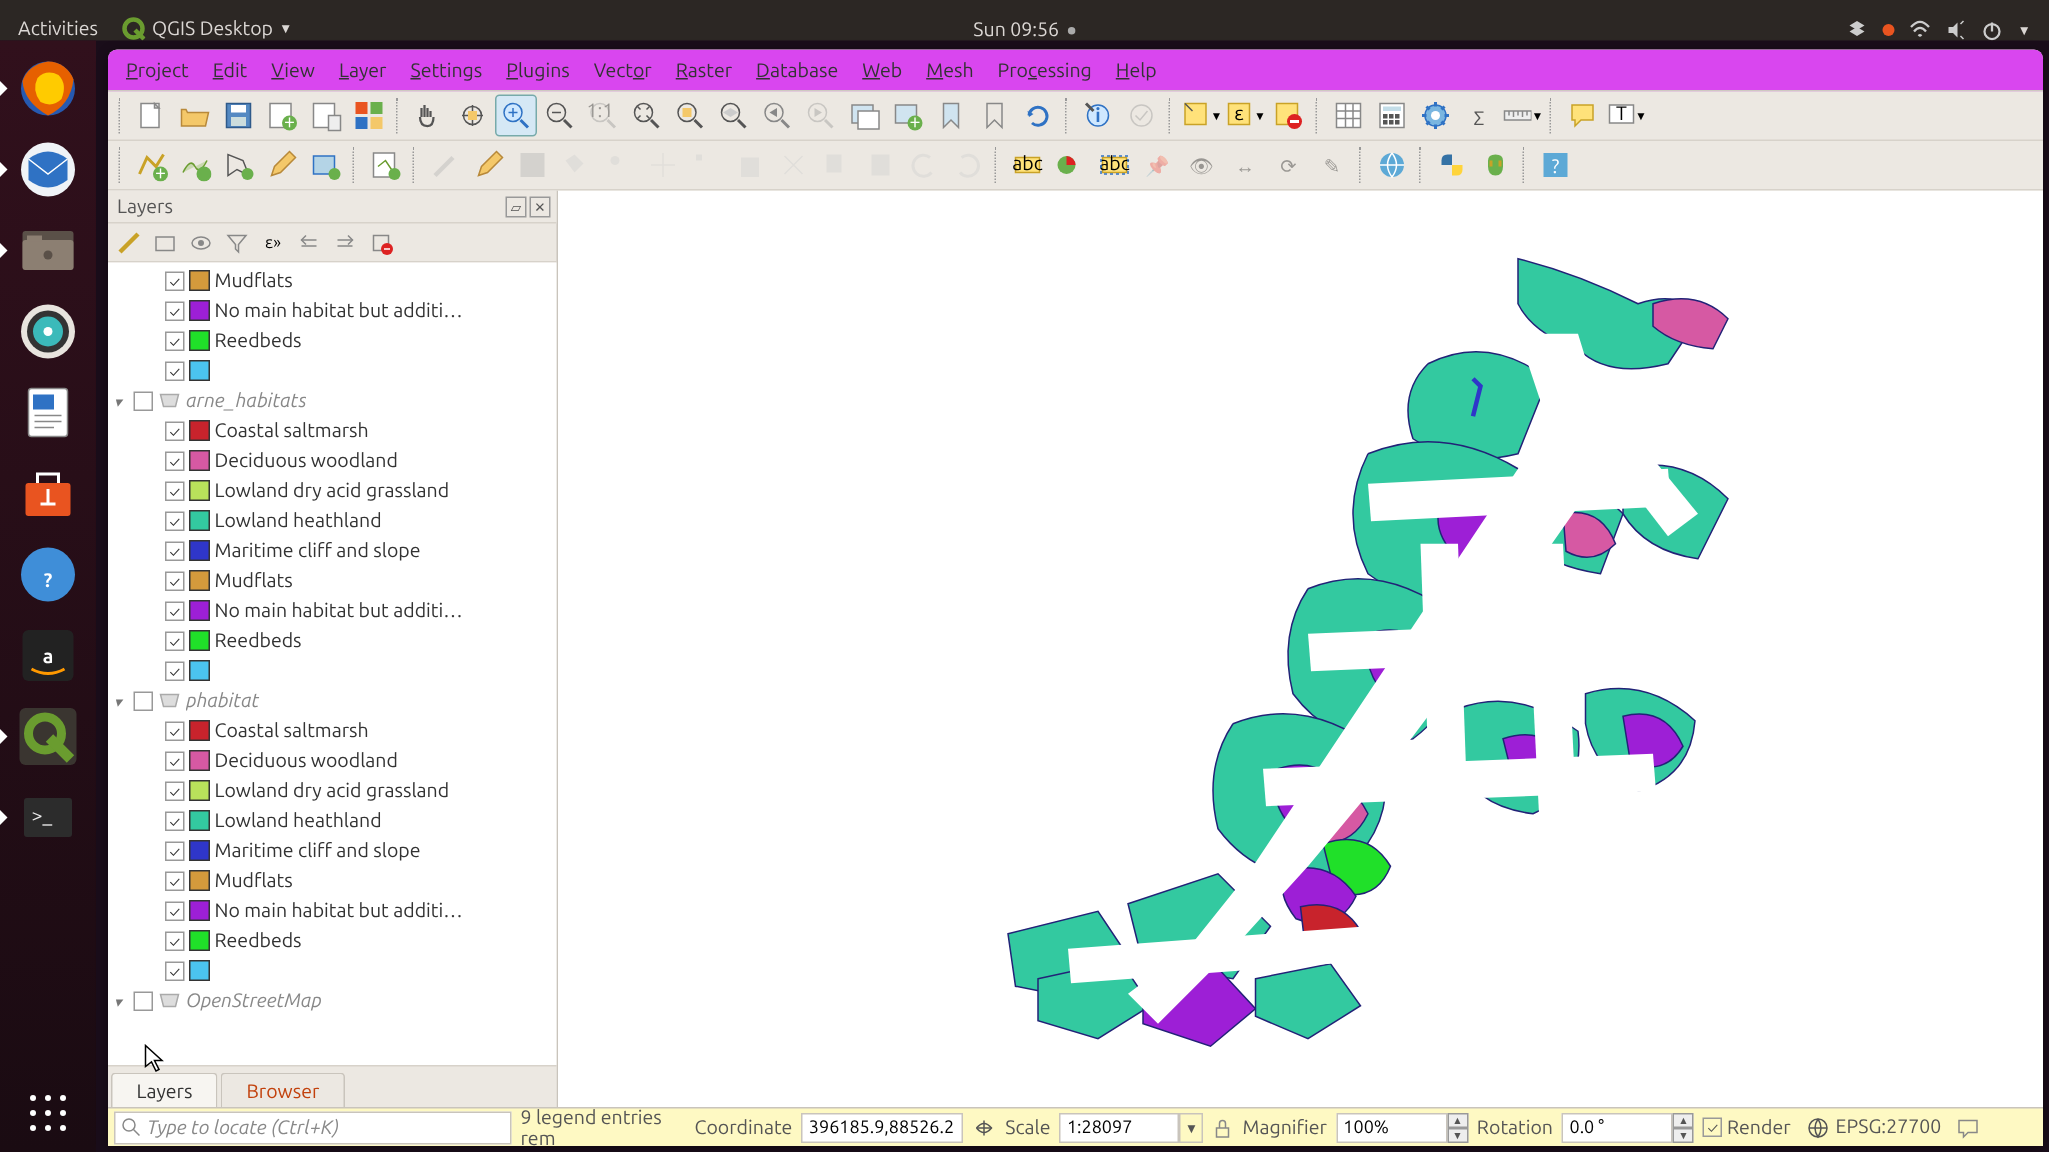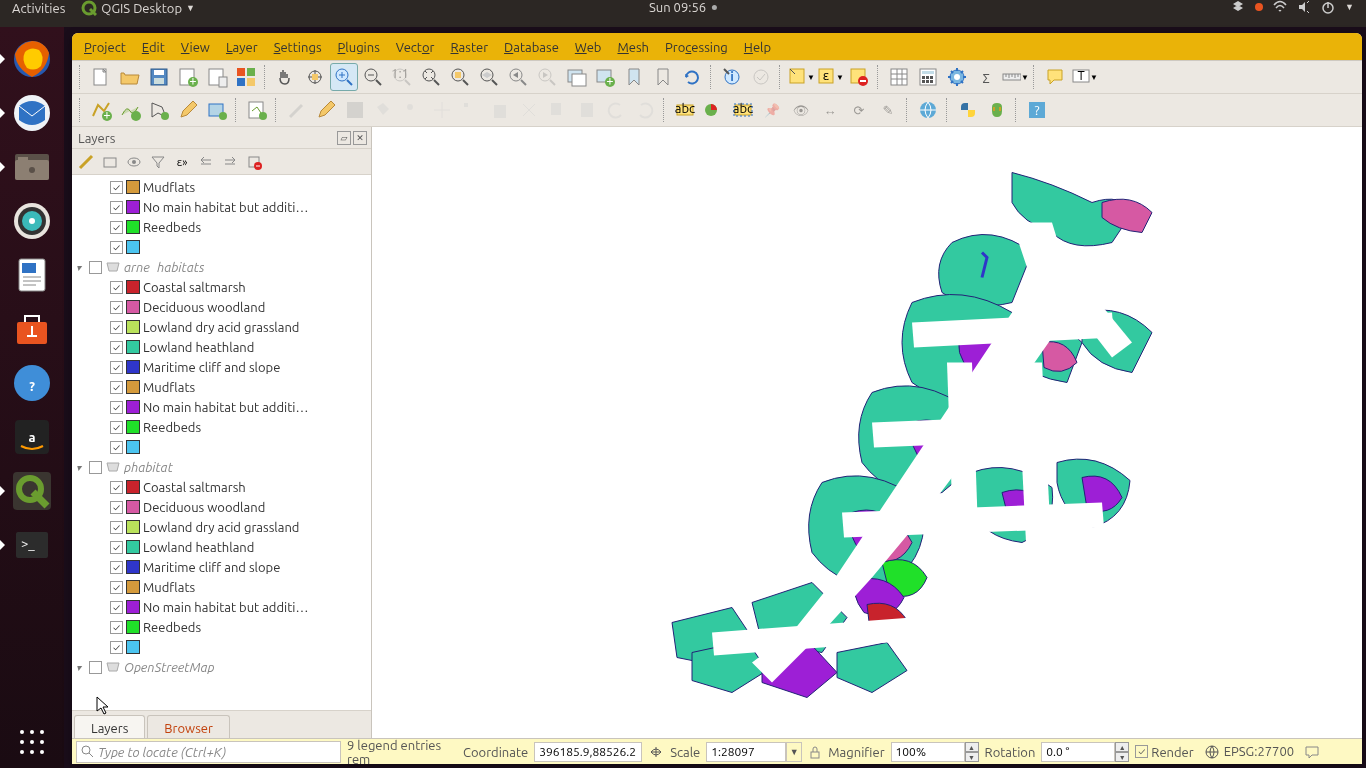--- a/index.html
+++ b/index.html
@@ -1,31 +1,31 @@
 <!DOCTYPE html>
 <html><head>
 <meta charset="utf-8">
 <style>
 *{box-sizing:border-box;margin:0;padding:0;font-family:"Ubuntu","Liberation Sans",sans-serif;font-size:13px}
 body{width:1366px;height:768px;background:#1a0d1a;overflow:hidden;position:relative}
-.topbar{height:27px;background:#2c2724;color:#dbd7d4;display:flex;align-items:flex-start;padding:0 12px;position:relative}
+.topbar{height:27px;background:#2c2724;color:#dbd7d4;display:flex;align-items:flex-end;padding:0 12px;position:relative}
 .topbar .left{display:flex;gap:16px;align-items:center}
 .topbar .center{position:absolute;left:50%;transform:translateX(-50%);display:flex;gap:6px;align-items:center}
 .topbar .right{margin-left:auto;display:flex;gap:10px;align-items:center}
 .topbar svg{display:block}
 .qgis-logo{display:inline-flex;align-items:center;gap:4px}
 .launcher{position:absolute;left:0;top:27px;bottom:0;width:64px;background:linear-gradient(180deg,#31101c,#1a0b12);display:flex;flex-direction:column;align-items:center;padding-top:6px;gap:2px}
 .launcher .tile{width:52px;height:52px;border-radius:6px;display:flex;align-items:center;justify-content:center;position:relative}
 .launcher .tile.active::before{content:"";position:absolute;left:-6px;top:50%;transform:translateY(-50%);width:0;height:0;border-top:5px solid transparent;border-bottom:5px solid transparent;border-left:5px solid #fff}
 .appwin{position:absolute;left:72px;top:33px;right:4px;bottom:4px;background:#e8e4de;border-radius:6px 6px 0 0;box-shadow:0 2px 8px rgba(0,0,0,.4);display:flex;flex-direction:column;overflow:hidden}
 .titlebar{height:24px;background:#3c3b37;color:#d5d0cb;display:flex;align-items:center;justify-content:center;position:relative;font-size:13px}
 .titlebar .winbtns{position:absolute;right:6px;display:flex;gap:4px}
 .winbtn{width:14px;height:14px;border-radius:50%;background:#5a5651;display:flex;align-items:center;justify-content:center}
 .winbtn.cl{background:#e95420}
-.menubar{height:28px;background:#eab308;display:flex;align-items:center;padding:0 6px;gap:4px;border-bottom:1px solid #cec9c1}
+.menubar{height:28px;background:#d946ef;display:flex;align-items:center;padding:0 6px;gap:4px;border-bottom:1px solid #cec9c1}
 .menubar span{padding:3px 6px;color:#333}
 .menubar span u{text-decoration:underline}
 .toolbar{background:#ece8e2;display:flex;align-items:center;padding:2px 4px;gap:1px;border-bottom:1px solid #d7d2ca;flex-wrap:nowrap;overflow:hidden}
 .toolbar .sep{width:4px;height:24px;border-left:1px dotted #999;margin:0 3px}
 .tbtn{width:28px;height:28px;display:flex;align-items:center;justify-content:center;border-radius:3px}
 .tbtn.dis{opacity:.35}
 .body{flex:1;display:flex;overflow:hidden}
 .panel{width:300px;background:#ece8e2;border-right:1px solid #c9c4bc;display:flex;flex-direction:column}
 .panel-hdr{height:22px;background:#ece8e2;display:flex;align-items:center;padding:0 6px;color:#555;border-bottom:1px solid #d7d2ca;position:relative}
 .panel-hdr .pbtns{position:absolute;right:4px;display:flex;gap:2px}

